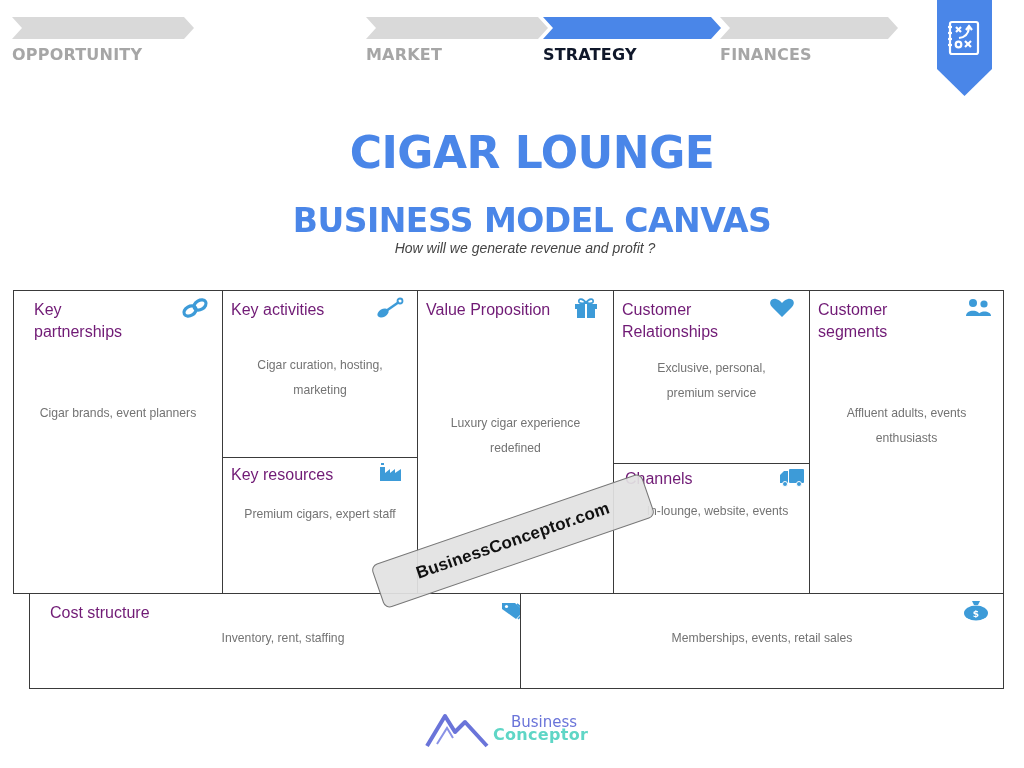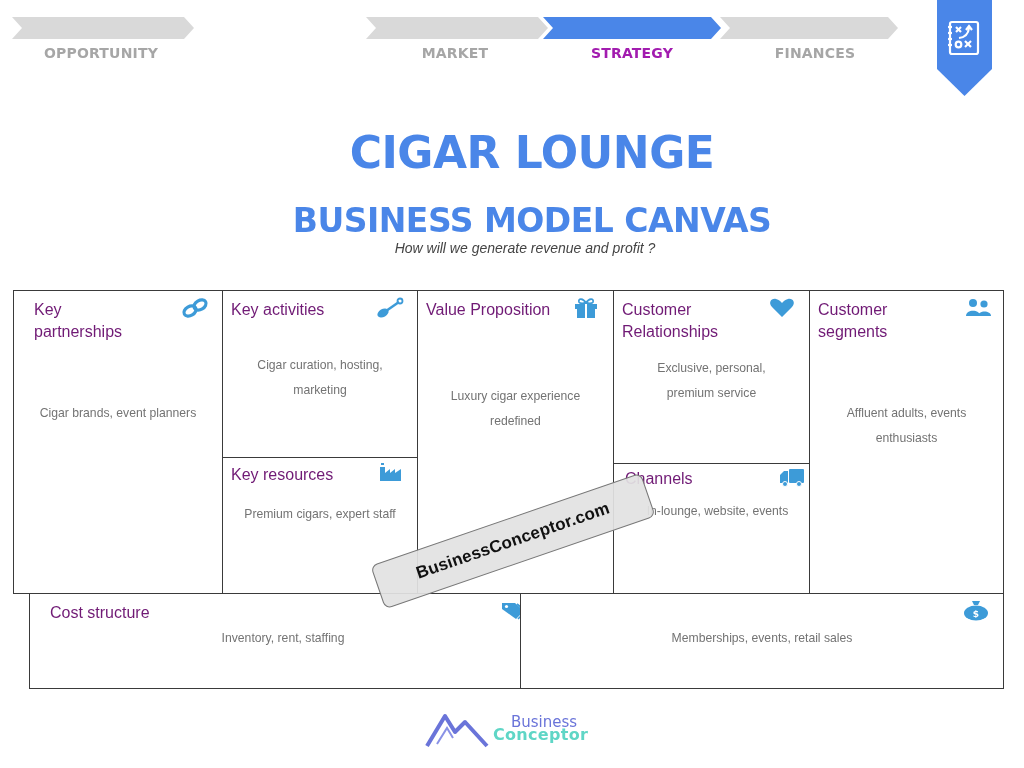--- a/index.html
+++ b/index.html
@@ -3,24 +3,24 @@
   <meta charset="utf-8">
   <style>
     html, body { margin: 0; padding: 0; background: #ffffff; }
     body { width: 1024px; height: 768px; position: relative; overflow: hidden;
            font-family: "Liberation Sans", "DejaVu Sans", sans-serif; color: #222; }
 
     
     .steps { position: absolute; left: 12px; top: 17px; width: 890px; height: 60px; }
     .step { position: absolute; top: 0; width: 182px; height: 60px; cursor: pointer; }
     .step .chev { position: absolute; left: 0; top: 0; width: 182px; height: 22px; }
-    .step .lbl { position: absolute; left: 0; top: 28px; width: 178px; text-align: center;
-                 font-family: "DejaVu Sans", sans-serif; font-weight: bold; font-size: 14px;
+    .step .lbl { position: absolute; left: 0; top: 28px; width: 178px; 
+                 font-family: "DejaVu Sans", sans-serif; font-weight: bold; font-size: 16px;
                  color: #a6a6a6; letter-spacing: 0.2px; }
-    .step.active .lbl { color: #a21caf; }
+    .step.active .lbl { color: #0f172a; }
 
     .badge { position: absolute; left: 937px; top: 0; width: 55px; height: 96px; }
 
     
     .title { position: absolute; left: 0; width: 1064px; text-align: center;
              font-family: "DejaVu Sans", sans-serif; font-weight: bold; color: #4a86e8; }
     .title.main { top: 127px; font-size: 44px; letter-spacing: -0.5px; }
     .title.sub { top: 201px; font-size: 33px; letter-spacing: -0.5px; }
     .subtitle { position: absolute; left: 0; width: 1050px; top: 240px; text-align: center;
                 font-style: italic; font-size: 14px; color: #444; }
@@ -130,21 +130,21 @@
 </div>
 
 <div class="cell" style="left:417px; top:290px; width:197px; height:304px">
   <div class="head" style="left:8px">Value Proposition</div>
   <svg class="ico" viewBox="0 0 30 22">
     <path d="M15 6 C12 1 7 1 8 5 C8.5 6.5 12 6.5 15 6 C18 6.5 21.5 6.5 22 5 C23 1 18 1 15 6 Z" fill="none" stroke="#3d9bd8" stroke-width="1.8"></path>
     <rect x="4" y="7" width="22" height="5" fill="#3d9bd8"></rect>
     <rect x="6" y="12" width="18" height="9" fill="#3d9bd8"></rect>
     <rect x="14" y="7" width="2" height="14" fill="#fff"></rect>
   </svg>
-  <div class="body" style="top:93px; left:24px; right:24px">Luxury cigar experience redefined</div>
+  <div class="body" style="top:120px; left:24px; right:24px">Luxury cigar experience redefined</div>
 </div>
 
 <div class="cell" style="left:613px; top:290px; width:197px; height:175px">
   <div class="head" style="left:8px; width:110px">Customer Relationships</div>
   <svg class="ico" viewBox="0 0 30 22">
     <path d="M15 20 L5 10 C1 6 4 1 9 2 C12 2.5 14 5 15 6 C16 5 18 2.5 21 2 C26 1 29 6 25 10 Z" fill="#3d9bd8"></path>
   </svg>
   <div class="body" style="top:65px; left:30px; right:30px">Exclusive, personal, premium service</div>
 </div>
 

